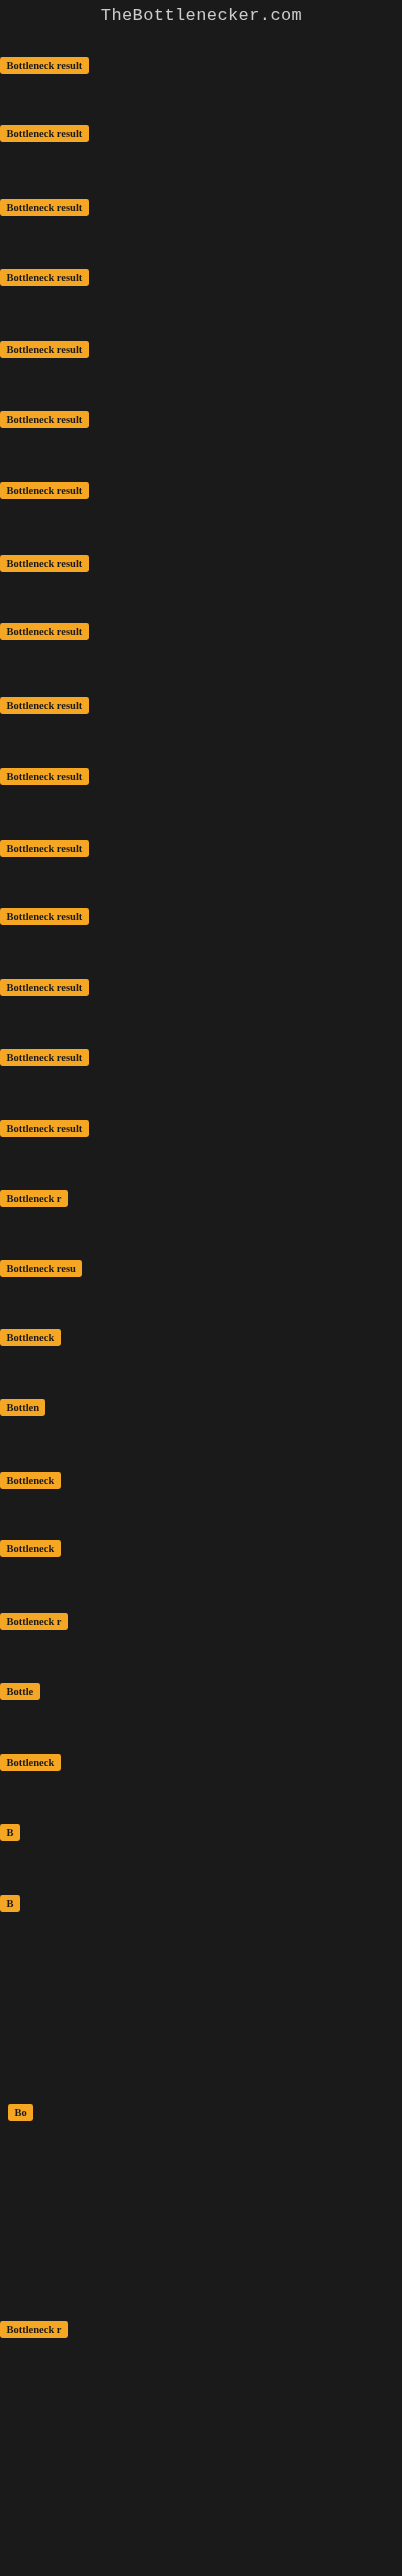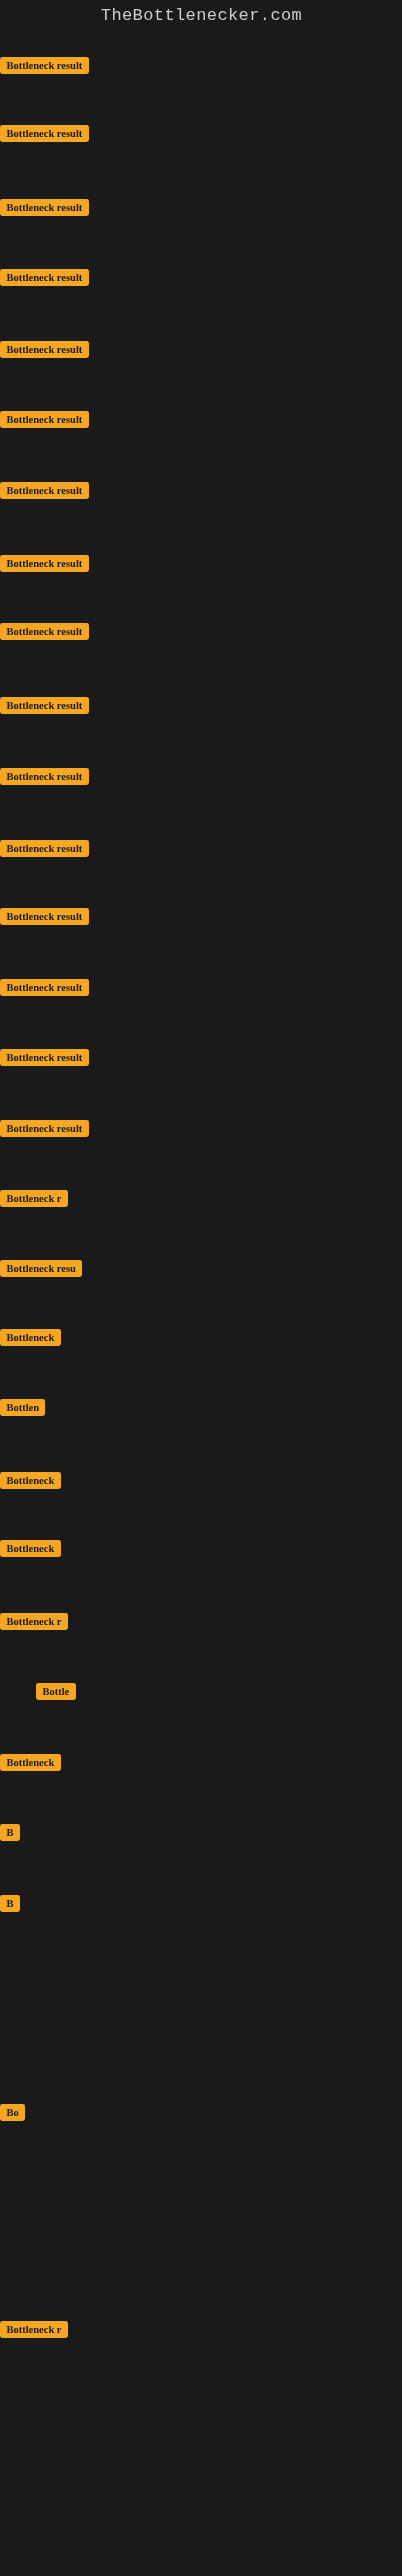--- a/index.html
+++ b/index.html
@@ -65,20 +65,20 @@
     <div class="bottleneck-item" style="top: 944px; left: 0px;"><span class="bottleneck-badge">Bottleneck result</span></div>
     <div class="bottleneck-item" style="top: 1014px; left: 0px;"><span class="bottleneck-badge">Bottleneck result</span></div>
     <div class="bottleneck-item" style="top: 1085px; left: 0px;"><span class="bottleneck-badge">Bottleneck result</span></div>
     <div class="bottleneck-item" style="top: 1155px; left: 0px;"><span class="bottleneck-badge">Bottleneck r</span></div>
     <div class="bottleneck-item" style="top: 1225px; left: 0px; border-radius: 8px;"><span class="bottleneck-badge">Bottleneck resu</span></div>
     <div class="bottleneck-item" style="top: 1294px; left: 0px;"><span class="bottleneck-badge">Bottleneck</span></div>
     <div class="bottleneck-item" style="top: 1364px; left: 0px;"><span class="bottleneck-badge">Bottlen</span></div>
     <div class="bottleneck-item" style="top: 1437px; left: 0px;"><span class="bottleneck-badge">Bottleneck</span></div>
     <div class="bottleneck-item" style="top: 1505px; left: 0px;"><span class="bottleneck-badge">Bottleneck</span></div>
     <div class="bottleneck-item" style="top: 1578px; left: 0px;"><span class="bottleneck-badge">Bottleneck r</span></div>
-    <div class="bottleneck-item" style="top: 1648px; left: 0px; margin-left: 36px;"><span class="bottleneck-badge">Bottle</span></div>
+    <div class="bottleneck-item" style="top: 1648px; left: 0px;"><span class="bottleneck-badge">Bottle</span></div>
     <div class="bottleneck-item" style="top: 1719px; left: 0px;"><span class="bottleneck-badge">Bottleneck</span></div>
     <div class="bottleneck-item" style="top: 1789px; left: 0px;"><span class="bottleneck-badge">B</span></div>
     <div class="bottleneck-item" style="top: 1860px; left: 0px;"><span class="bottleneck-badge">B</span></div>
-    <div class="bottleneck-item" style="top: 2069px; left: 0px;"><span class="bottleneck-badge">Bo</span></div>
+    <div class="bottleneck-item" style="top: 2069px; left: 8px;"><span class="bottleneck-badge">Bo</span></div>
     <div class="bottleneck-item" style="top: 2286px; left: 0px;"><span class="bottleneck-badge">Bottleneck r</span></div>
   </div>
 
 
 </body></html>

